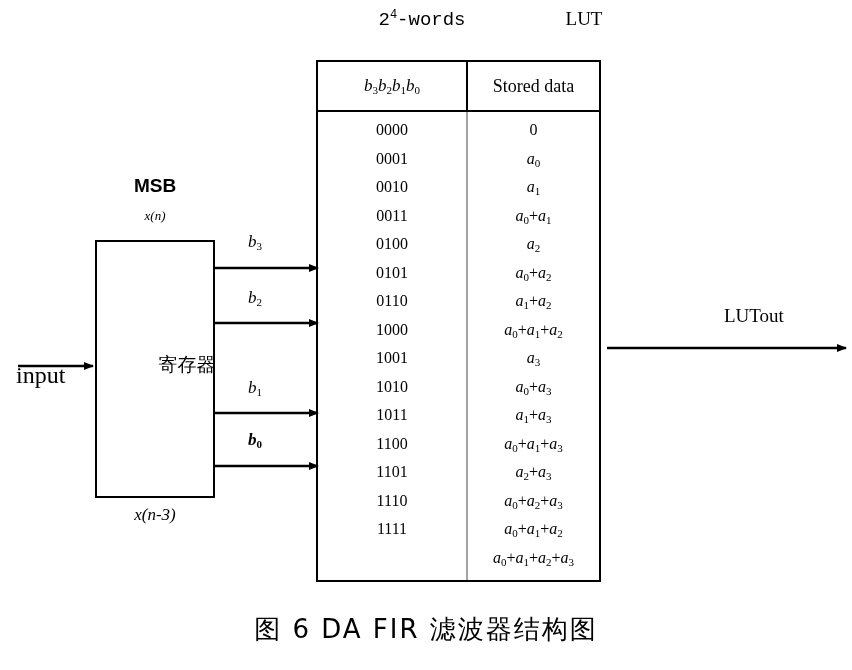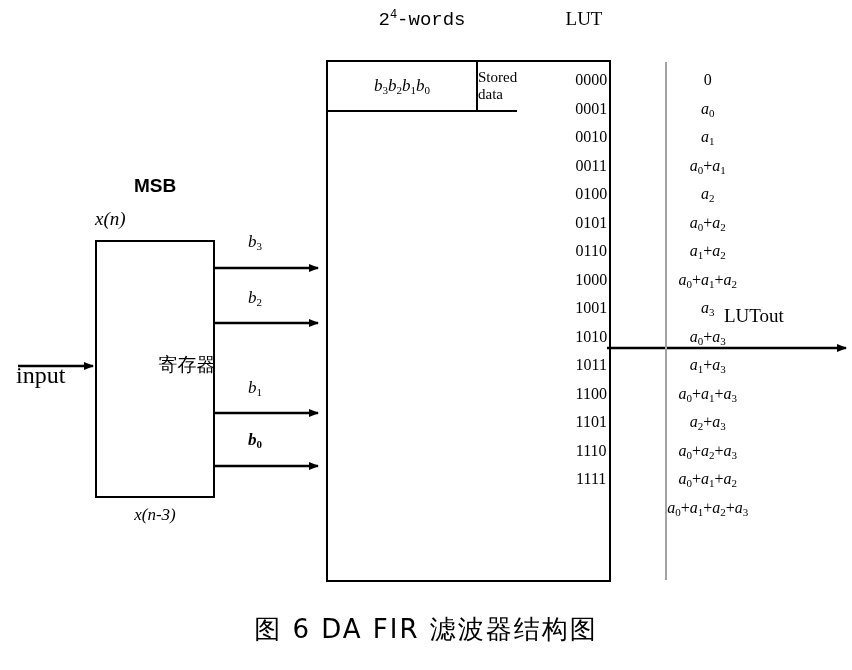--- a/index.html
+++ b/index.html
@@ -38,48 +38,49 @@
   .lut-head {
     left: 524px;
     top: 8px;
     width: 120px;
     text-align: center;
     font-size: 19px;
   }
 
   
   .lut-table {
-    left: 326px;
+    left: 316px;
     top: 60px;
     width: 285px;
     height: 522px;
     border: 2px solid #000;
     box-sizing: border-box;
     display: flex;
+    flex-direction: column;
   }
   .lut-header-row {
     display: flex;
     height: 48px;
     border-bottom: 2px solid #000;
   }
   .lut-col-addr {
     width: 150px;
     box-sizing: border-box;
     border-right: 2px solid #000;
     display: flex;
     align-items: center;
     justify-content: center;
     font-size: 17px;
   }
   .lut-col-data {
     flex: 1;
     display: flex;
     align-items: center;
     justify-content: center;
-    font-size: 15px;
+    font-size: 18px;
   }
   .lut-body {
     flex: 1;
     display: flex;
   }
   .lut-body-addr {
     width: 150px;
     box-sizing: border-box;
     border-right: 2px solid #a3a3a3;
     padding-top: 4px;
@@ -124,21 +125,22 @@
     width: 120px;
     text-align: center;
     font-size: 19px;
     font-weight: bold;
     font-family: Liberation Sans, sans-serif;
   }
   .xn-label {
     left: 95px;
     top: 208px;
     width: 120px;
-    font-size: 19px;
+    text-align: center;
+    font-size: 13px;
     font-style: italic;
   }
   .xn3-label {
     left: 95px;
     top: 505px;
     width: 120px;
     text-align: center;
     font-size: 17px;
     font-style: italic;
   }

